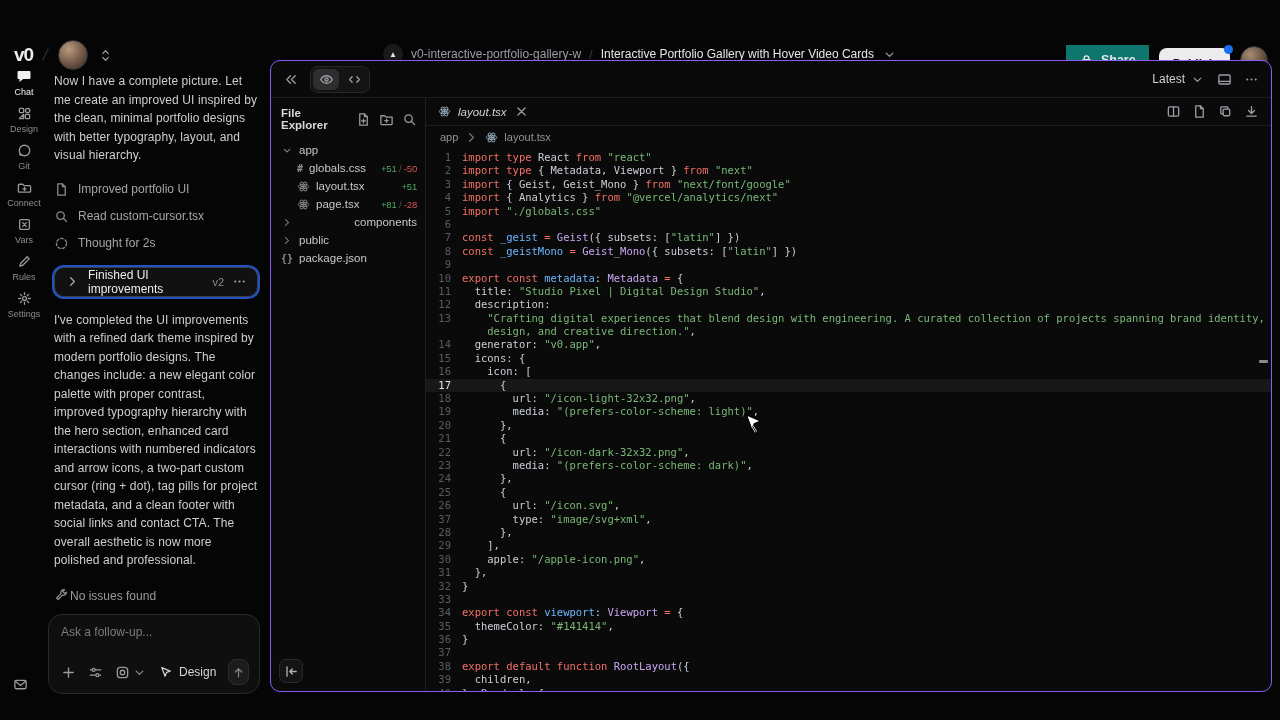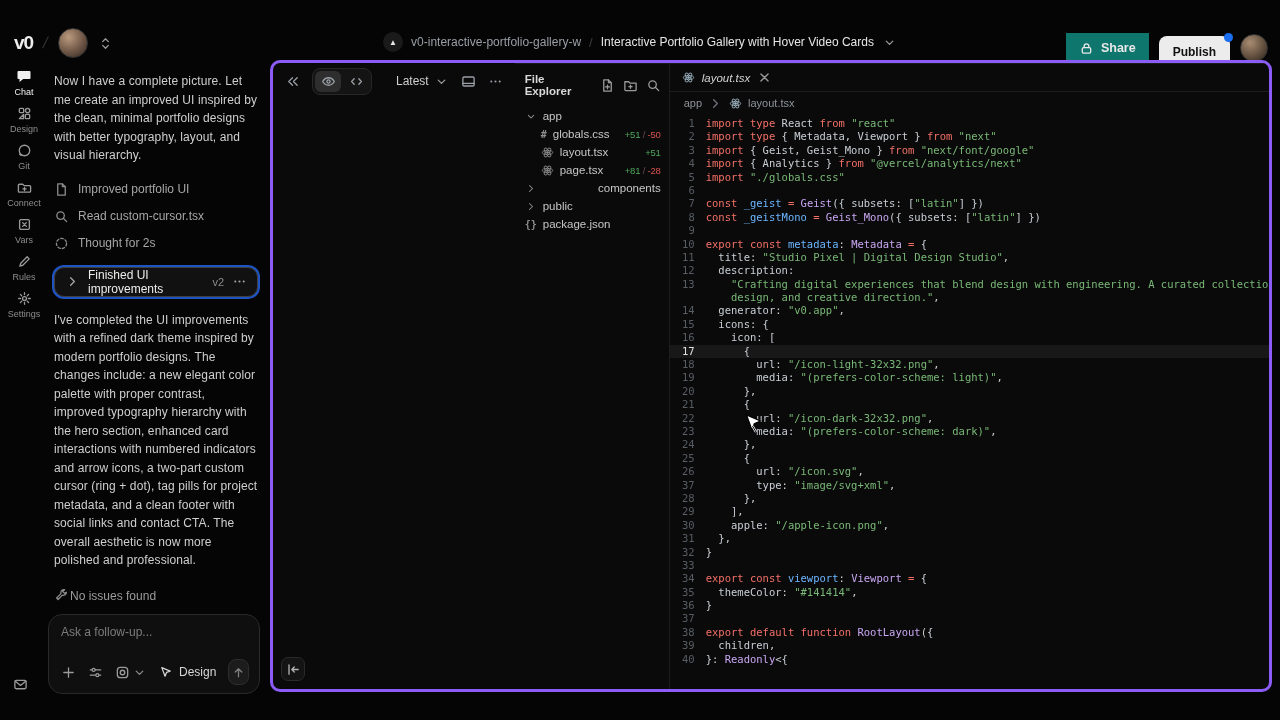--- a/index.html
+++ b/index.html
@@ -2,21 +2,21 @@
 <html><head>
 <meta charset="utf-8">
 <style>
   * { margin:0; padding:0; box-sizing:border-box; }
   html,body { width:1280px; height:720px; overflow:hidden; }
   body { background:#050505; font-family:"Liberation Sans",sans-serif; color:#d4d4d4; position:relative; }
   .ic { display:inline-flex; align-items:center; justify-content:center; }
   .ic svg { display:block; }
 
   
-  .topbar { position:absolute; left:0; top:4px; width:1280px; height:60px; display:flex; align-items:center; }
+  .topbar { position:absolute; left:0; top:16px; width:1280px; height:60px; display:flex; align-items:center; }
   .tb-left { position:absolute; left:14px; top:24px; display:flex; align-items:center; gap:10px; }
   .v0-logo { font-weight:700; font-size:19px; color:#ededed; letter-spacing:-1px; }
   .tb-slash { color:#333; font-size:16px; transform:skewX(-12deg); }
   .avatar { width:30px; height:30px; border-radius:50%; background:radial-gradient(circle at 35% 30%, #b99a7e, #6e5646 55%, #2e241d); border:1px solid #333; }
   .tb-center { position:absolute; left:50%; top:28px; transform:translateX(-50%); display:flex; align-items:center; gap:8px; white-space:nowrap; }
   .tri-pill { width:20px; height:20px; border-radius:50%; background:#1a1a1a; display:flex; align-items:center; justify-content:center; color:#e8e8e8; font-size:8px; }
   .crumb-proj { color:#9a9fa6; font-size:12px; }
   .crumb-sep { color:#3d3d3d; font-size:13px; }
   .crumb-chat { color:#e6e6e6; font-size:12px; }
   .tb-right { position:absolute; right:12px; top:24px; display:flex; align-items:center; gap:10px; }
@@ -53,21 +53,21 @@
 
   .followup { position:absolute; left:0; bottom:26px; width:212px; height:80px; background:#0f0f0f; border:1px solid #292929; border-radius:14px; padding:10px 10px 8px 12px; display:flex; flex-direction:column; justify-content:space-between; }
   .followup input { background:transparent; border:none; outline:none; color:#d4d4d4; font-size:12px; font-family:"Liberation Sans",sans-serif; width:100%; }
   .followup input::placeholder { color:#7c7c7c; }
   .fu-row { display:flex; align-items:center; gap:12px; color:#9a9a9a; }
   .fu-design { display:flex; align-items:center; gap:6px; color:#d6d6d6; font-size:12px; cursor:pointer; }
   .fu-send { margin-left:auto; width:26px; height:26px; border-radius:8px; background:#1c1c1c; border:1px solid #2d2d2d; display:flex; align-items:center; justify-content:center; color:#7e7e7e; cursor:pointer; }
   .fu-media { display:flex; align-items:center; gap:2px; cursor:pointer; }
 
   
-  .panel { position:absolute; left:270px; top:60px; width:1002px; height:632px; background:#0a0a0b; border:3px solid #8b5cf6; border-radius:10px; overflow:hidden; display:flex; flex-direction:row; }
+  .panel { position:absolute; left:270px; top:60px; width:1002px; height:632px; background:#0a0a0b; border:1px solid #8b5cf6; border-radius:10px; overflow:hidden; display:flex; flex-direction:column; }
   .toolbar { height:36px; display:flex; align-items:center; padding:0 12px; gap:12px; }
   .toolbar .ic { color:#9ba0a6; cursor:pointer; }
   .mode-pill { display:flex; align-items:center; background:#141414; border:1px solid #272727; border-radius:8px; padding:2px; gap:2px; }
   .mode-seg { width:26px; height:21px; border-radius:6px; display:flex; align-items:center; justify-content:center; color:#8f8f8f; cursor:pointer; }
   .mode-seg.active { background:#2e2e2e; color:#eee; }
   .tb-spacer { flex:1; }
   .latest { display:flex; align-items:center; gap:5px; color:#d0d0d0; font-size:12px; cursor:pointer; }
   .content { flex:1; display:flex; border-top:1px solid #1d1d1d; min-height:0; }
 
   

